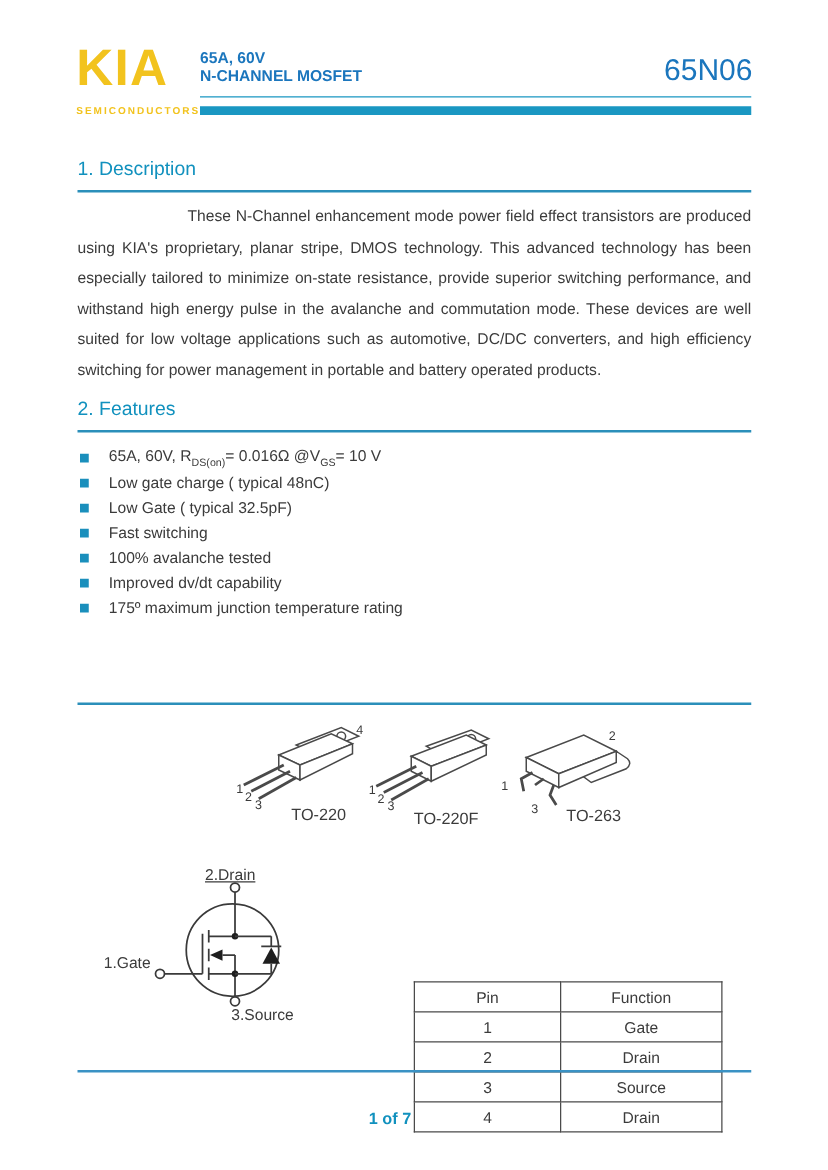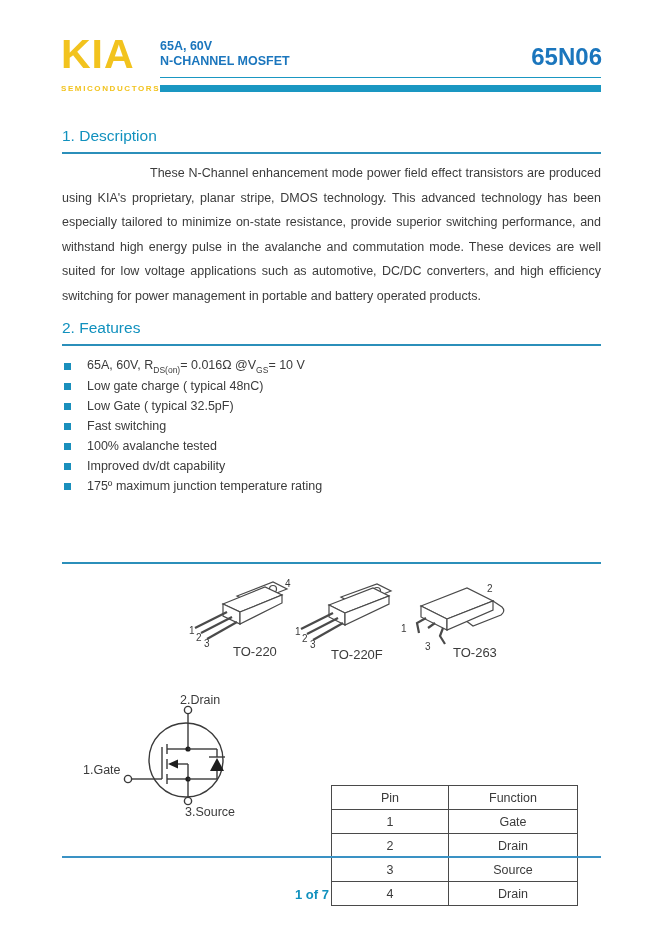--- a/index.html
+++ b/index.html
@@ -4,21 +4,21 @@
 <style>
   html,body{margin:0;padding:0;background:#ffffff;}
   #page{
     position:relative;width:662px;height:936px;background:#ffffff;overflow:hidden;
     font-family:"Liberation Sans","DejaVu Sans",sans-serif;color:#3b3b3b;
   }
   
   .logo{position:absolute;left:61px;top:34px;font-size:41px;font-weight:bold;color:#f2c31e;letter-spacing:1px;line-height:1;}
   .logo-sub{position:absolute;left:61px;top:84px;font-size:8px;font-weight:bold;color:#f2c31e;letter-spacing:1.6px;}
   .hdr-sub{position:absolute;left:160px;top:39px;font-size:12.5px;font-weight:bold;color:#1b76bd;line-height:15px;}
-  .part-no{position:absolute;right:60px;top:43px;font-size:24px;font-weight:bold;color:#1b76bd;}
+  .part-no{position:absolute;right:60px;top:43px;font-size:24px;font-weight:normal;color:#1b76bd;}
   .hdr-line-thin{position:absolute;left:160px;top:77px;width:441px;height:1px;background:#1a97c2;}
   .hdr-line-thick{position:absolute;left:160px;top:85px;width:441px;height:7px;background:#1a97c2;}
   
   .sec-h{position:absolute;left:62px;font-size:15.5px;font-weight:normal;color:#1191be;}
   .sec-rule{position:absolute;left:62px;width:539px;height:2px;background:#2b8fba;}
   .desc-body{
     position:absolute;left:62px;top:161px;width:539px;
     font-size:12.5px;line-height:24.6px;text-align:justify;text-indent:88px;color:#3b3b3b;
   }
   
@@ -148,21 +148,21 @@
       <polyline class="pkg-lead" points="31,34 22,39 24,49"></polyline>
       <polyline class="pkg-lead" points="40,39 33,44"></polyline>
       <polyline class="pkg-lead" points="48,44 45,52 50,60"></polyline>
       <text class="pkg-num" x="6" y="48">1</text>
       <text class="pkg-num" x="92" y="8">2</text>
       <text class="pkg-num" x="30" y="66">3</text>
       <text class="pkg-name" x="58" y="73">TO-263</text>
     </svg>
   </div>
 
-  <span class="sym-label" style="left:180px;top:693px;">2.Drain</span>
+  <span class="sym-label" style="left:164px;top:693px;text-decoration:underline;">2.Drain</span>
   <span class="sym-label" style="left:83px;top:763px;">1.Gate</span>
   <span class="sym-label" style="left:185px;top:805px;">3.Source</span>
   <svg style="position:absolute;left:120px;top:700px;" width="140" height="115" viewBox="0 0 140 115">
     <circle class="sym-stroke" cx="66" cy="60" r="37"></circle>
 
     <circle class="sym-term" cx="68" cy="10" r="3.6"></circle>
     <line class="sym-stroke" x1="68" y1="13.6" x2="68" y2="49"></line>
 
     <circle class="sym-term" cx="68" cy="101" r="3.6"></circle>
     <line class="sym-stroke" x1="68" y1="79" x2="68" y2="97.4"></line>

